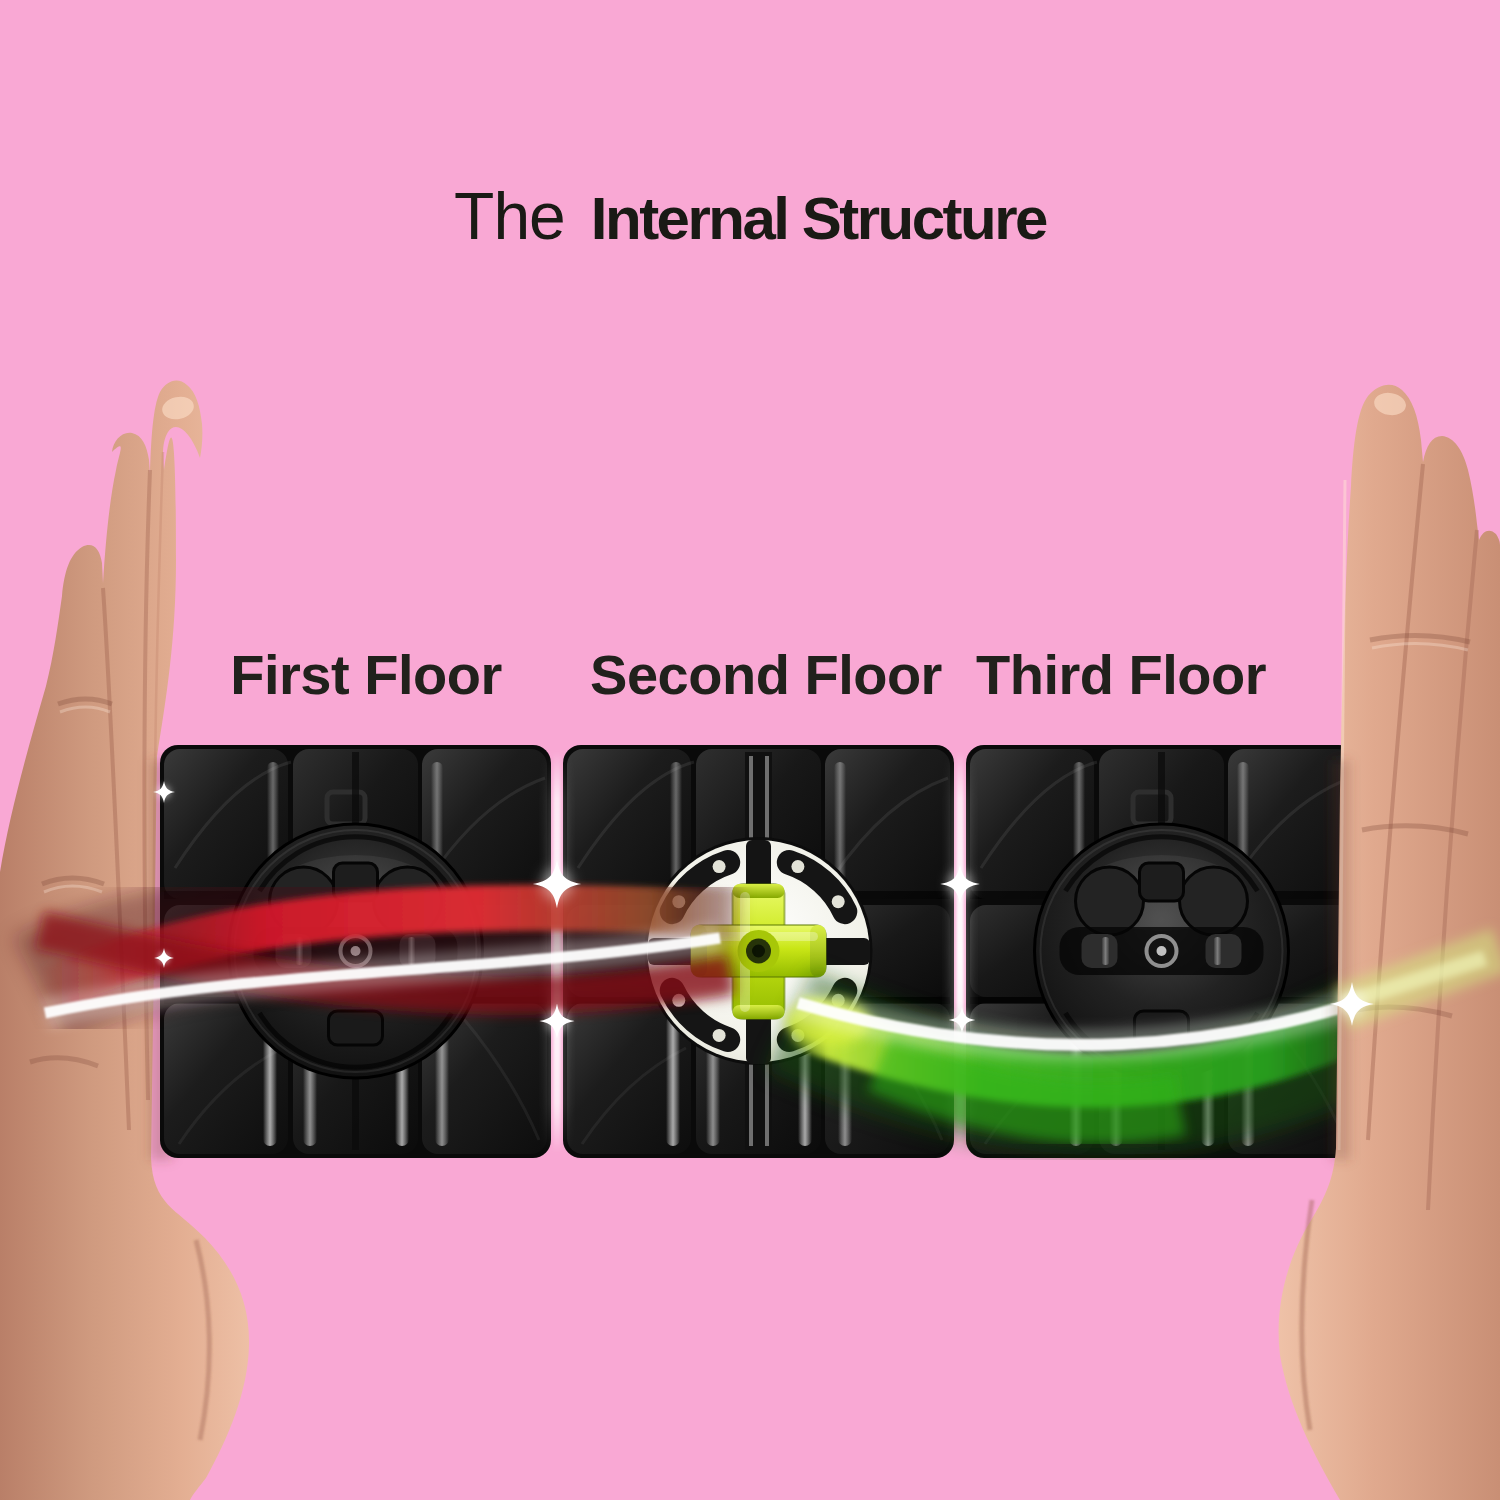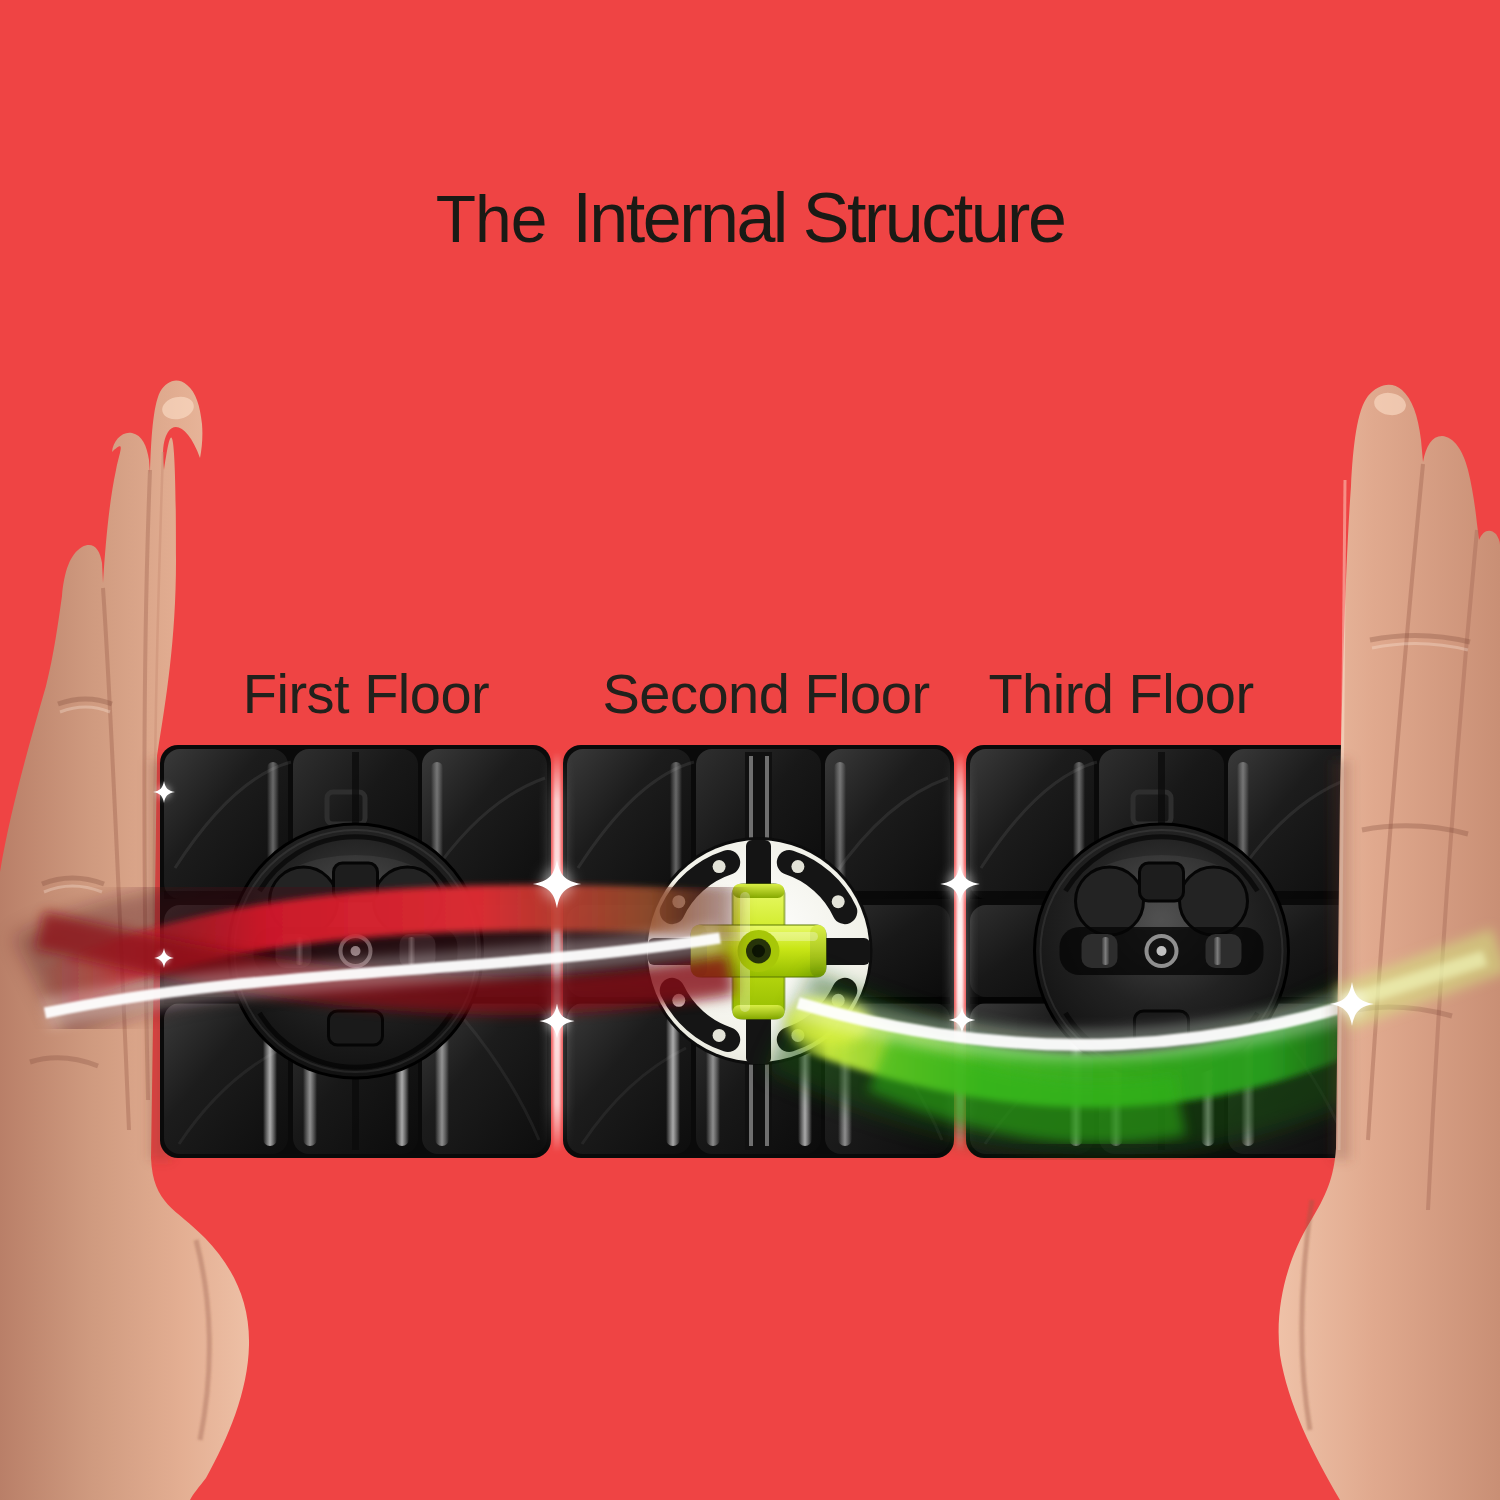--- a/index.html
+++ b/index.html
@@ -6,32 +6,32 @@
   .stage{
     position:relative;width:1500px;height:1500px;overflow:hidden;
     background:#f6f3d9;font-family:"Liberation Sans",sans-serif;
   }
   .title-row{
     position:absolute;top:178px;left:0;width:100%;
     display:flex;justify-content:center;align-items:baseline;gap:26px;
     color:#1a1a15;white-space:nowrap;
   }
   .title-side{font-size:66px;font-weight:500;letter-spacing:-1px;}
-  .title-main{font-size:70px;font-weight:400;letter-spacing:-2.5px;}
+  .title-main{font-size:60px;font-weight:700;letter-spacing:-2.5px;}
   .floor-label{
     position:absolute;top:642px;transform:translateX(-50%);
-    font-size:56px;font-weight:400;letter-spacing:-0.5px;color:#21211c;white-space:nowrap;margin-top:19px;
+    font-size:56px;font-weight:700;letter-spacing:-0.5px;color:#21211c;white-space:nowrap;
   }
   .fl-1{left:366px;} .fl-2{left:766px;} .fl-3{left:1121px;}
   svg.scene{position:absolute;left:0;top:0;width:1500px;height:1500px;}
 </style>
 </head>
 <body>
 
-<div class="stage" style="background: #ef4444;">
+<div class="stage" style="background: #f9a8d4;">
 
   <svg class="scene" viewBox="0 0 1500 1500">
     <defs>
       <linearGradient id="blockGrad" x1="0" y1="0" x2="1" y2="1">
         <stop offset="0" stop-color="#3a3a3a"></stop>
           <stop offset="0.4" stop-color="#1c1c1c"></stop>
           <stop offset="1" stop-color="#0d0d0d"></stop>
       </linearGradient>
       <linearGradient id="blockGrad2" x1="0" y1="0" x2="1" y2="1">
         <stop offset="0" stop-color="#2f2f2f"></stop>

